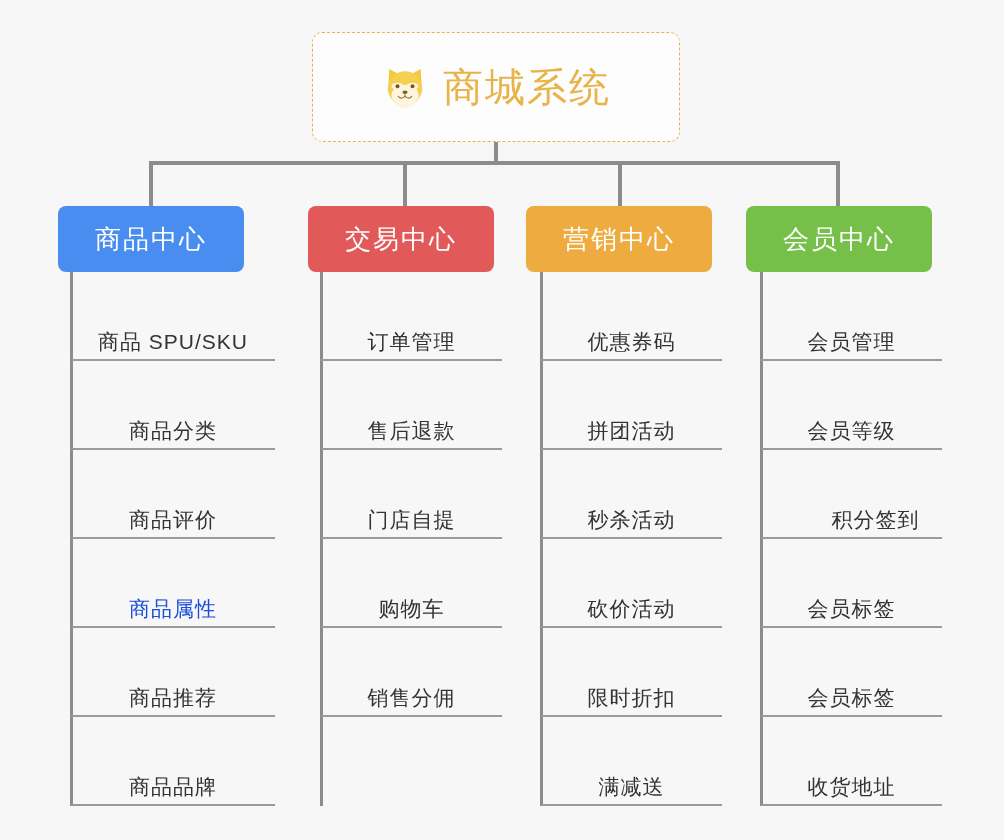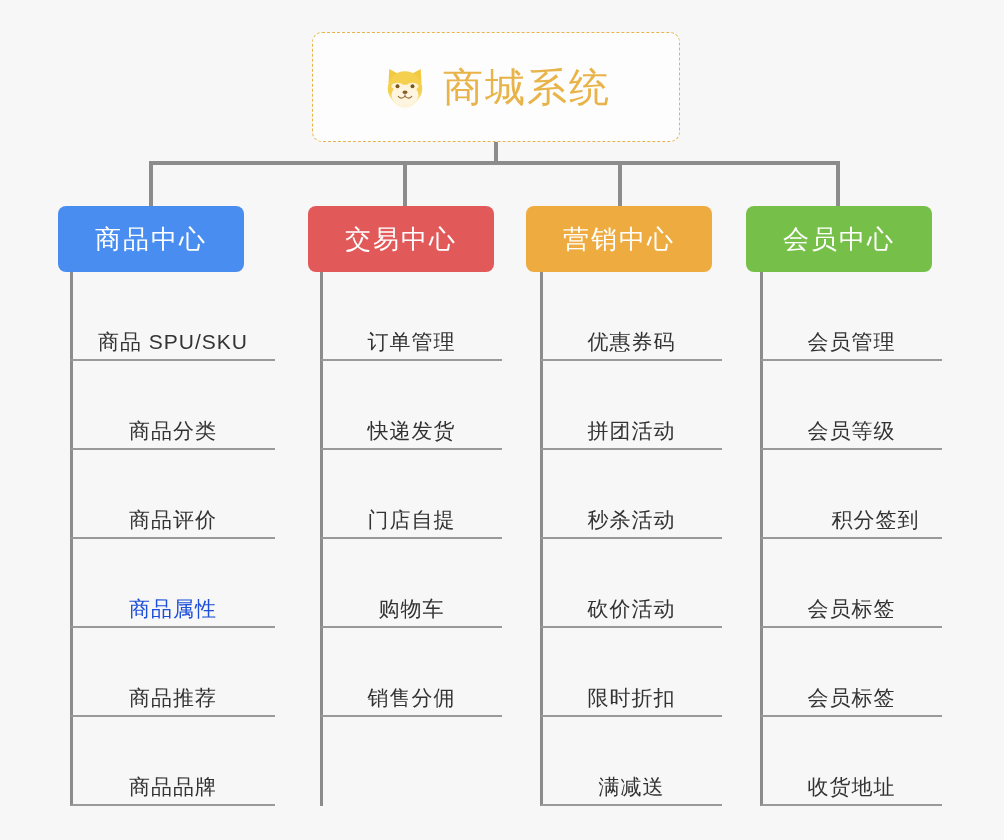--- a/index.html
+++ b/index.html
@@ -156,21 +156,21 @@
       <div class="cat-box" style="left: 308px; width: 186px; background: rgb(226, 89, 90);">
         <span>交易中心</span>
       </div>
       <div class="leaf-col" style="left: 320px; width: 182px;">
         <div class="leaf-spine" style="height: 534px; background: rgb(140, 140, 140);"></div>
         <div class="leaf-list">
           <div class="leaf-item" style="border-bottom-color: rgb(154, 154, 154);">
             <span class="leaf-label" style="color: rgb(51, 51, 51);">订单管理</span>
           </div>
           <div class="leaf-item" style="border-bottom-color: rgb(154, 154, 154);">
-            <span class="leaf-label" style="color: rgb(51, 51, 51);">快递发货</span>
+            <span class="leaf-label" style="color: rgb(51, 51, 51);">售后退款</span>
           </div>
           <div class="leaf-item" style="border-bottom-color: rgb(154, 154, 154);">
             <span class="leaf-label" style="color: rgb(51, 51, 51);">门店自提</span>
           </div>
           <div class="leaf-item" style="border-bottom-color: rgb(154, 154, 154);">
             <span class="leaf-label" style="color: rgb(51, 51, 51);">购物车</span>
           </div>
           <div class="leaf-item" style="border-bottom-color: rgb(154, 154, 154);">
             <span class="leaf-label" style="color: rgb(51, 51, 51);">销售分佣</span>
           </div>

